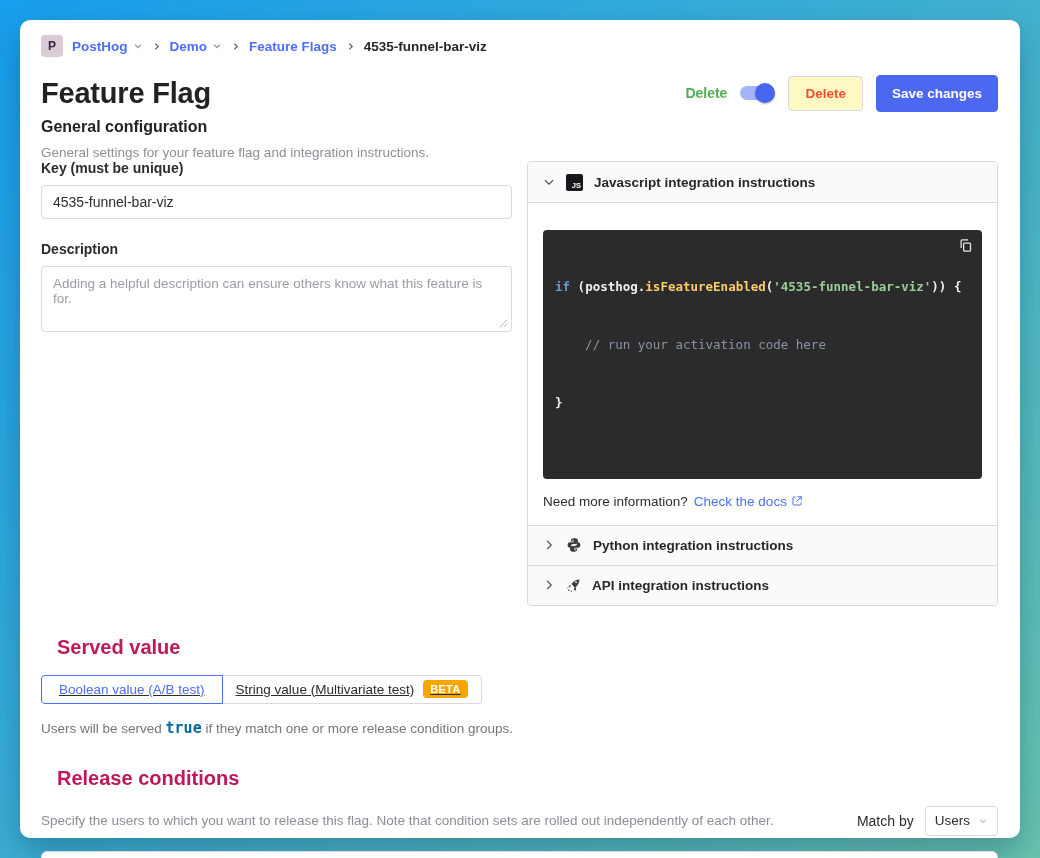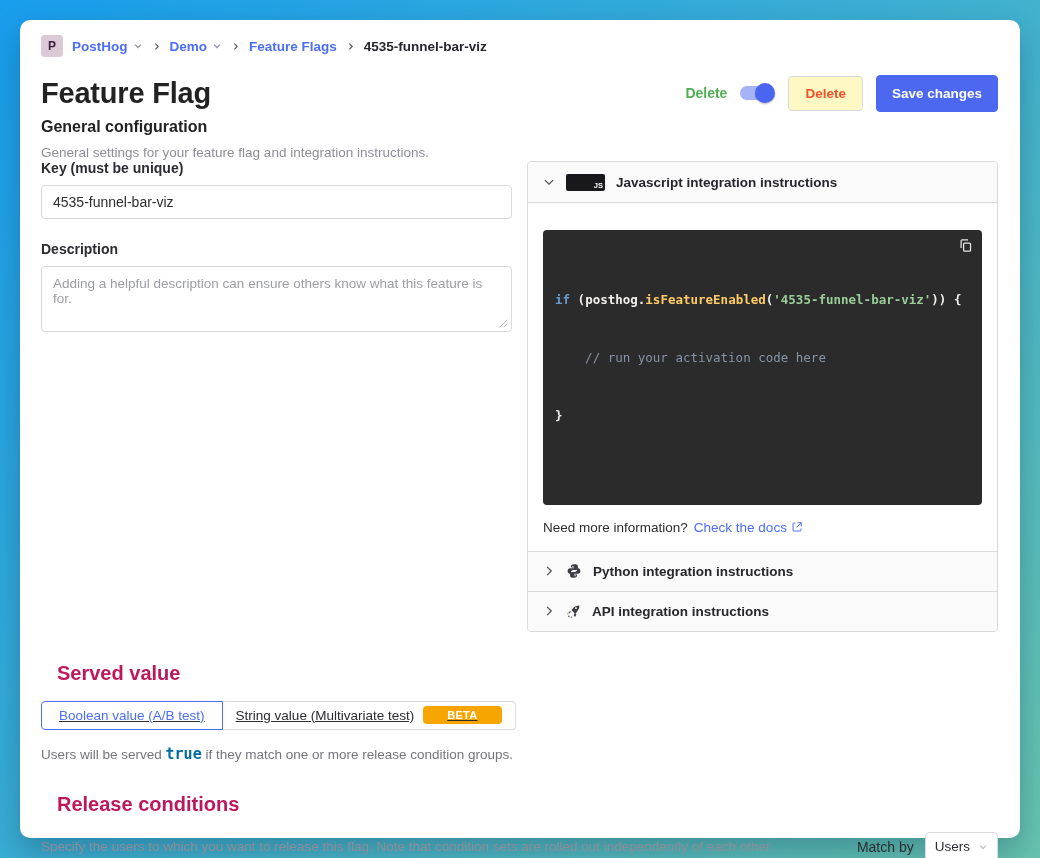--- a/index.html
+++ b/index.html
@@ -45,40 +45,40 @@
   textarea.text-area { width:100%; height:66px; border:1px solid #d9d9de; border-radius:4px; padding:9px 11px;
     font-size:13.5px; color:#2d2d2d; font-family:inherit; resize:none; outline:none; }
   textarea.text-area::placeholder { color:#9c9ca6; }
   .resize-handle { position:absolute; right:4px; bottom:8px; cursor:nwse-resize; }
   
   .collapse-group { border:1px solid #d9d9de; border-radius:4px; overflow:hidden; margin-top:1px; }
   .panel-header { display:flex; align-items:center; gap:11px; height:40px; padding:0 15px;
     background:#fafafa; font-size:13.5px; font-weight:700; color:#26262b; cursor:pointer; }
   .panel-header + .panel-header, .panel-body + .panel-header { border-top:1px solid #d9d9de; }
   .panel-body { border-top:1px solid #d9d9de; background:#fff; padding:14px 15px 16px; }
-  .js-badge { width:39px; height:17px; background:#18181c; border-radius:2px; position:relative; }
+  .js-badge { width:17px; height:17px; background:#18181c; border-radius:2px; position:relative; }
   .js-badge span { position:absolute; right:2px; bottom:1px; color:#fff; font-size:7.5px; font-weight:700; }
-  .code-block { position:relative; background:#2b2b2b; border-radius:4px; padding:21px 12px; margin-top:13px;
+  .code-block { position:relative; background:#2b2b2b; border-radius:4px; padding:8px 12px; margin-top:13px;
     font-family:"DejaVu Sans Mono","Liberation Mono",monospace; font-size:12.5px; line-height:1.55;
     color:#f2f0ec; font-weight:600; white-space:pre; }
   .tk-kw { color:#6699cc; } .tk-fn { color:#ffcc66; } .tk-str { color:#99cc99; }
   .tk-cm { color:#8793a6; font-weight:400; } .tk-p { color:#f2f0ec; }
   .code-copy { position:absolute; top:8px; right:9px; color:#e8e8e8; cursor:pointer; }
   .docs-line { margin-top:15px; font-size:13.5px; color:#2d2d2d; display:flex; align-items:center; gap:4px; }
   .docs-link { color:#4c6ef5; cursor:pointer; margin-left:2px; display:flex; align-items:center; gap:4px; }
   
   .served { margin-top:30px; }
   .block-heading { font-size:20px; font-weight:700; color:#be185d; margin:16px; }
   .segmented { display:inline-flex; margin-top:0;text-decoration:underline; }
   .seg-opt { height:29px; display:flex; align-items:center; gap:9px; padding:0 17px;
     font-size:13.5px; background:#fff; cursor:pointer; }
   .seg-selected { border:1px solid #4c6ef5; color:#4c6ef5; border-radius:4px 0 0 4px; }
   .seg-plain { border:1px solid #d9d9de; border-left:none; color:#2b2b30; border-radius:0 4px 4px 0; padding:0 13px; }
   .beta-badge { background:#f7a501; color:#fff; font-size:11px; font-weight:700; letter-spacing:.3px;
-    padding:3px 24px; border-radius:4px; }
+    padding:3px 7px; border-radius:4px; }
   .served-note { margin-top:15px; font-size:13.5px; color:#75757d; }
   .served-note code { font-family:"DejaVu Sans Mono","Liberation Mono",monospace; font-weight:700; color:#0369a1; font-size:15px; }
   
   .release { margin-top:30px; }
   .release-row { display:flex; align-items:center; margin-top:4px; }
   .release-desc { font-size:13.5px; color:#8d8d97; }
   .match-by { margin-left:auto; display:flex; align-items:center; gap:11px; font-size:14px; color:#2b2b30; }
   .select-box { height:30px; border:1px solid #d9d9de; border-radius:4px; background:#fff; padding:0 9px;
     display:flex; align-items:center; gap:8px; font-size:13.5px; color:#2b2b30; cursor:pointer; }
   

